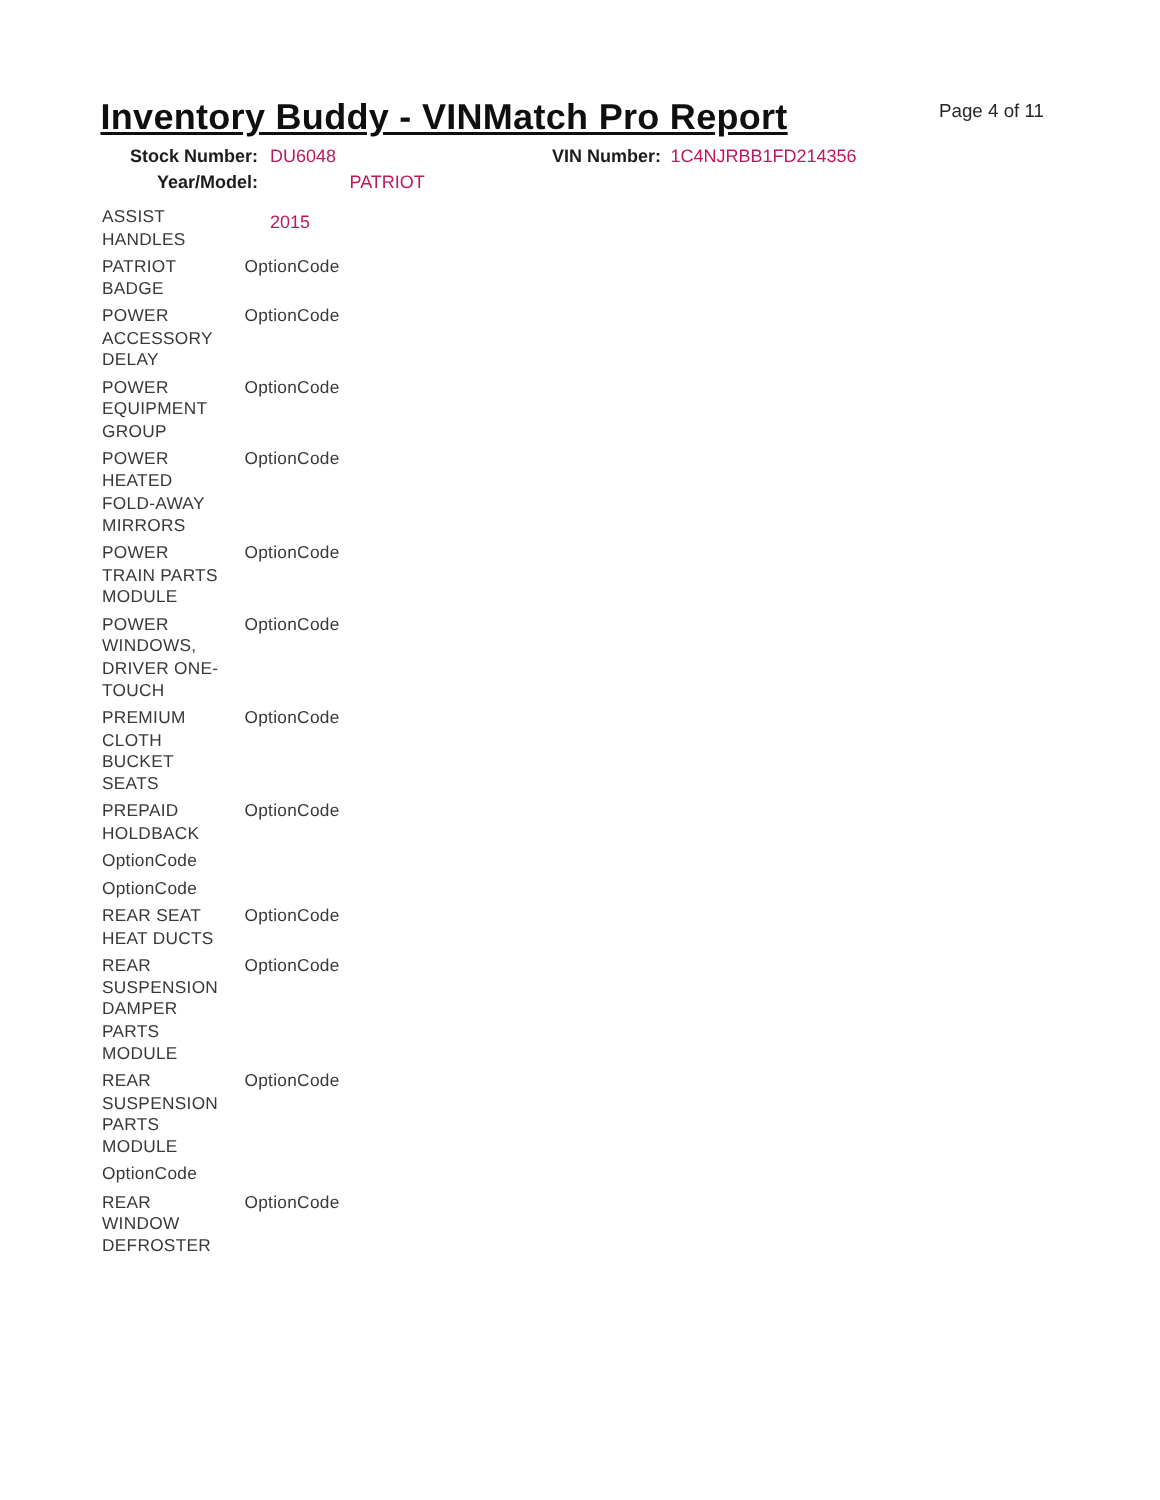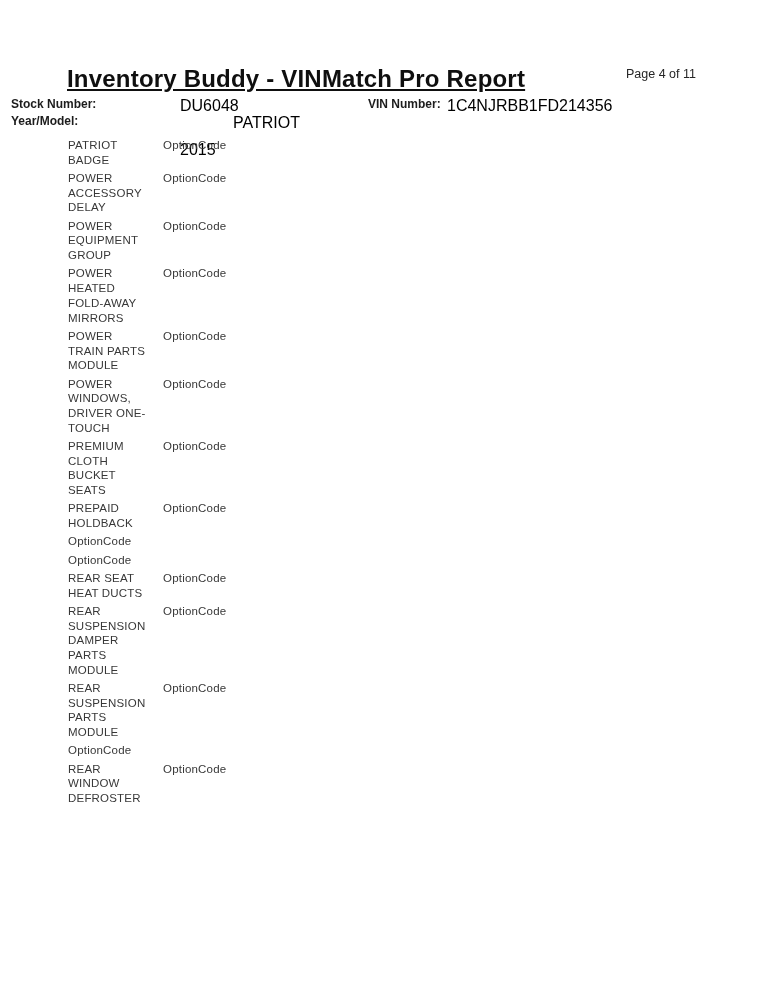--- a/index.html
+++ b/index.html
@@ -28,31 +28,32 @@
   .page-indicator {
     position: absolute;
     left: 626px;
     top: 67px;
     font-size: 12.5px;
     color: #262626;
     white-space: nowrap;
   }
   .meta-label {
     position: absolute;
-    left: 11px;
+    left: 0;
     width: 172px;
+    text-align: right;
     font-size: 12px;
     font-weight: 700;
     color: #1c1c1c;
     white-space: nowrap;
   }
   .meta-value {
     position: absolute;
-    font-size: 16px;
-    color: #000000;
+    font-size: 12px;
+    color: #be185d;
     white-space: nowrap;
   }
   .row1 { top: 97px; }
   .row2 { top: 114px; }
   .vin-label {
     position: absolute;
     left: 368px;
     width: auto;
     text-align: left;
   }
@@ -100,20 +101,25 @@
     <span class="meta-label vin-label row1">VIN Number:</span>
     <span class="meta-value vin-value row1">1C4NJRBB1FD214356</span>
 
     <span class="meta-label row2">Year/Model:</span>
     <span class="meta-value year-value row2">2015</span>
     <span class="meta-value model-value row2">PATRIOT</span>
   </div>
 
   <div class="options-list" id="options-list">
       <div class="option-row">
+        <div class="option-name">ASSIST
+HANDLES</div>
+        <div class="option-code"></div>
+      </div>
+      <div class="option-row">
         <div class="option-name">PATRIOT
 BADGE</div>
         <div class="option-code">OptionCode</div>
       </div>
       <div class="option-row">
         <div class="option-name">POWER
 ACCESSORY
 DELAY</div>
         <div class="option-code">OptionCode</div>
       </div>

